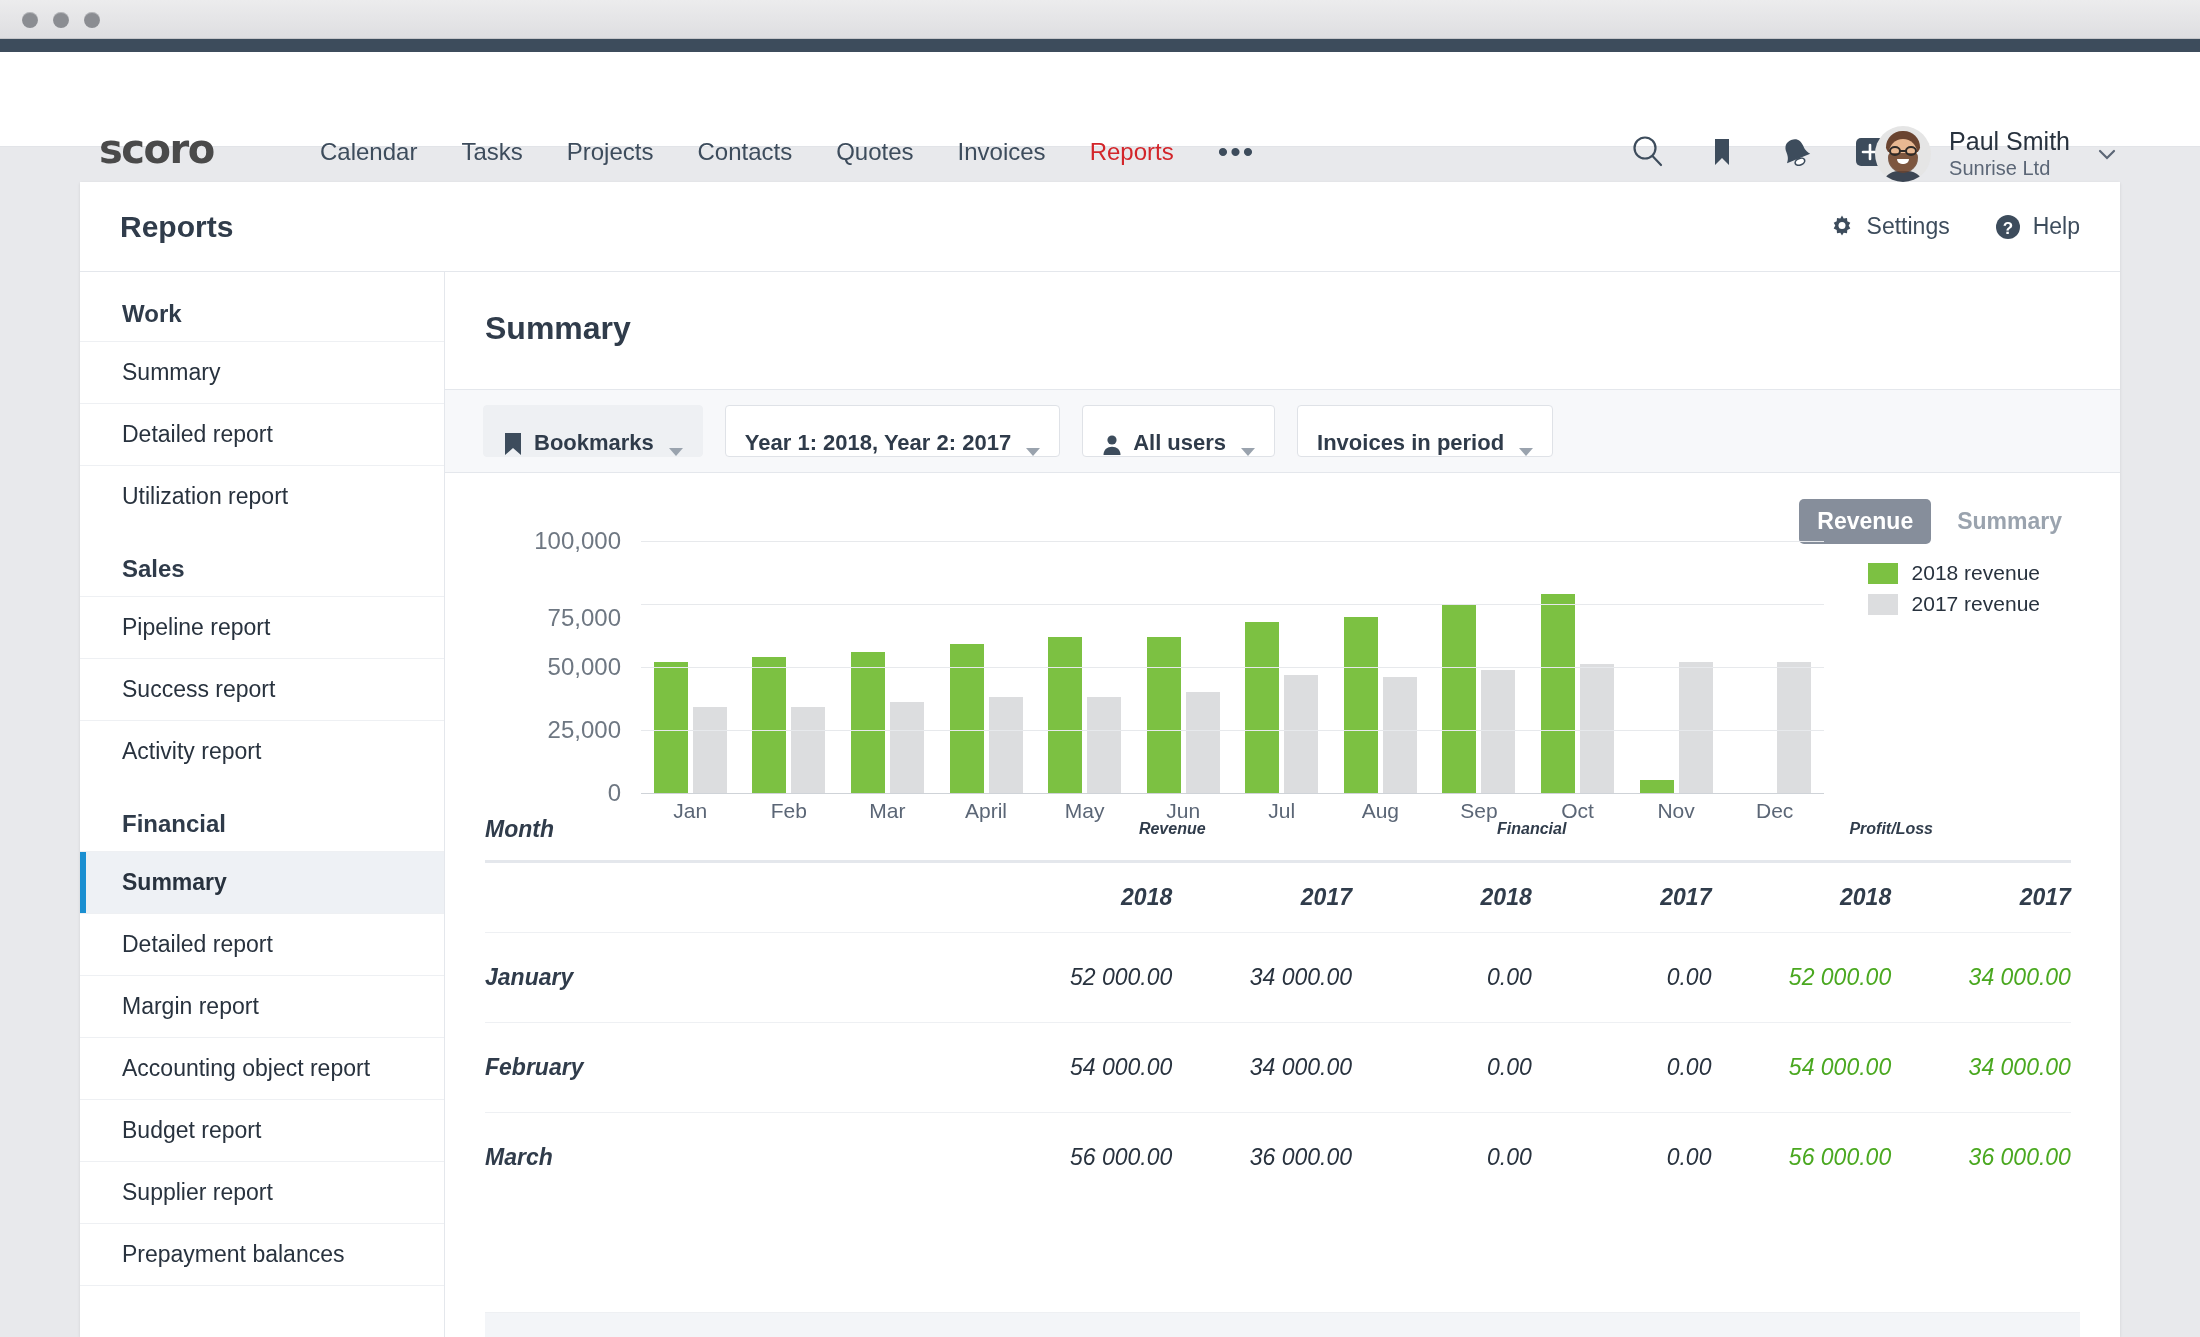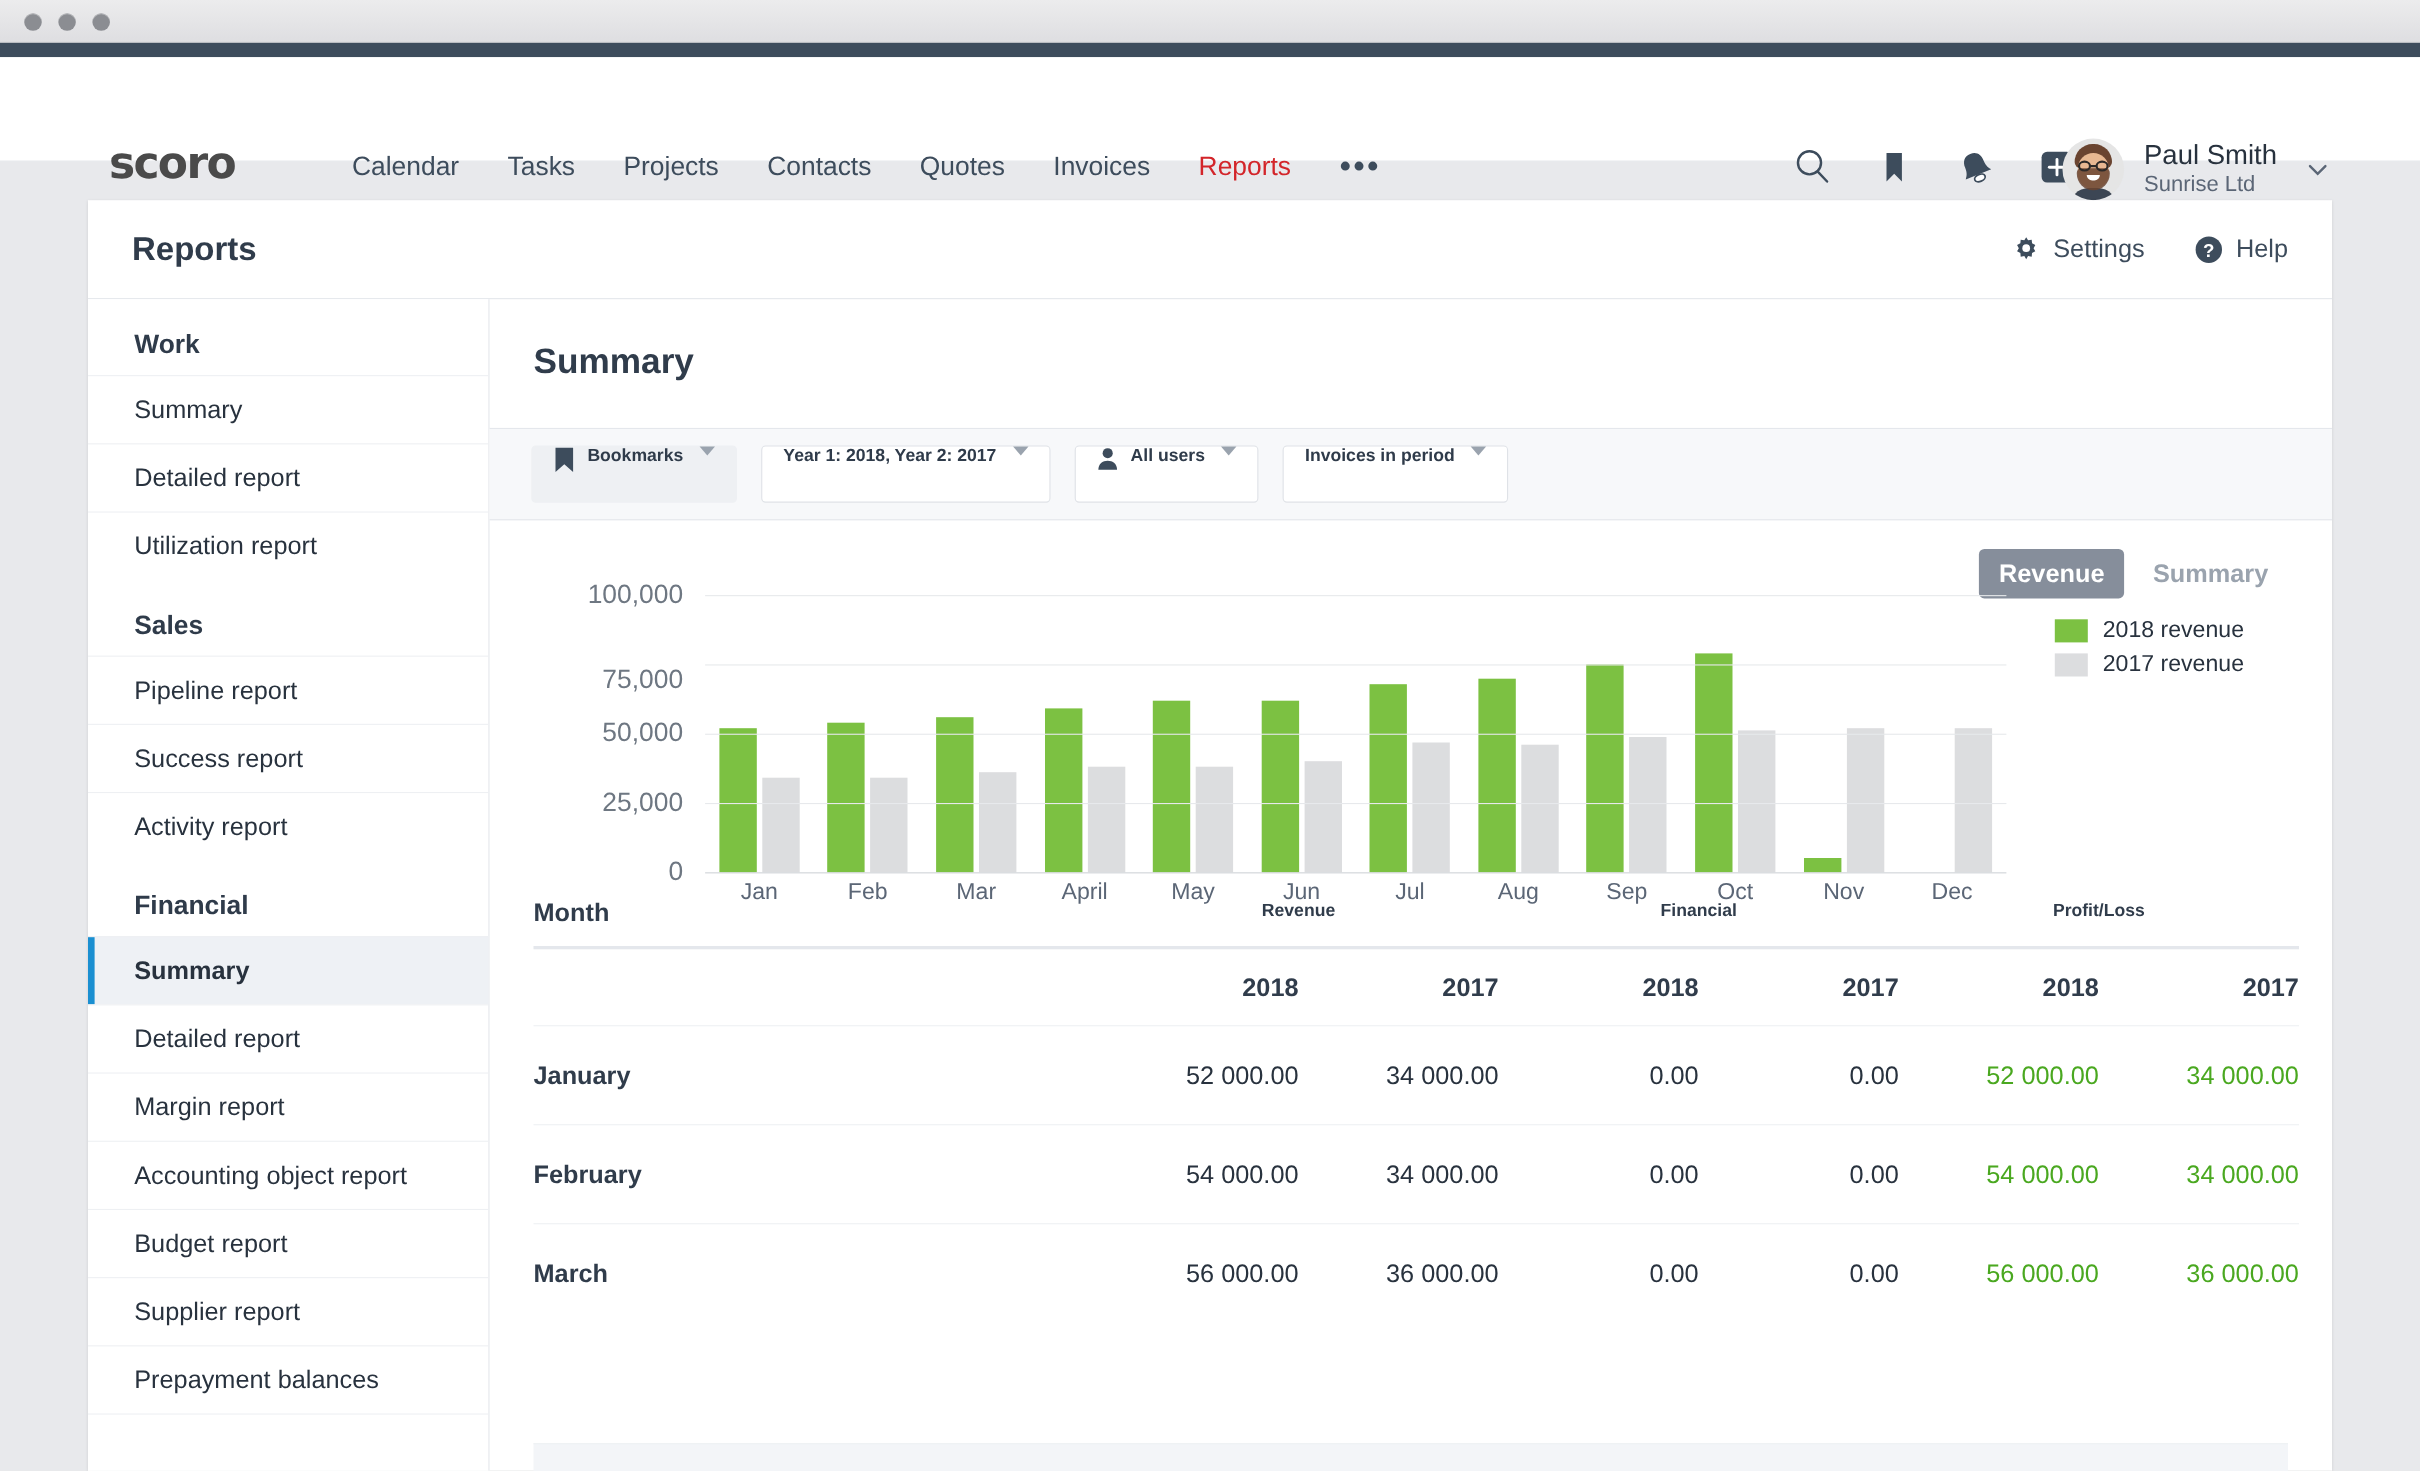--- a/index.html
+++ b/index.html
@@ -102,23 +102,23 @@
 
   
   #main { flex: 1; position: relative; min-width: 0; }
   #main-title { padding: 38px 0 0 40px; font-size: 32px; font-weight: 700; color: #303c4b; }
   #filter-bar {
     margin-top: 42px; height: 84px; background: #f7f8fa;
     border-top: 1px solid #e4e7ec; border-bottom: 1px solid #e4e7ec;
     display: flex; align-items: center; padding-left: 38px; gap: 22px;
   }
   .filter-btn {
-    height: 52px; display: flex; align-items: flex-start; gap: 11px;
+    height: 52px; display: flex; align-items: flex-end; gap: 11px;
     padding: 0 19px; background: #ffffff; border: 1px solid #dfe2e7; border-radius: 4px;
-    font-size: 16px; font-weight: 700; color: #2f3b4a; cursor: pointer; white-space: nowrap;
+    font-size: 22px; font-weight: 700; color: #2f3b4a; cursor: pointer; white-space: nowrap;
   }
   .filter-btn.shaded { background: #eef0f3; border-color: #eef0f3; }
   .caret { width: 0; height: 0; border-left: 7px solid transparent; border-right: 7px solid transparent;
            border-top: 8px solid #9aa3ae; margin-left: 4px; }
 
   
   #chart-area { position: relative; height: 400px; }
   #chart-tabs { position: absolute; right: 40px; top: 26px; display: flex; align-items: center; gap: 8px; }
   .chart-tab { padding: 9px 18px; border-radius: 5px; font-size: 23px; font-weight: 700; color: #9aa3ae; cursor: pointer; }
   .chart-tab.active { background: #868e9b; color: #ffffff; }
@@ -135,21 +135,21 @@
   .bar.prev { background: #dcdddf; }
   #xlabels { position: absolute; left: 196px; right: 296px; top: 258px; display: flex; }
   .xlabel { flex: 1; text-align: center; font-size: 21px; color: #5b6676; }
 
   #legend { position: absolute; right: 80px; top: 88px; }
   .legend-row { display: flex; align-items: center; gap: 14px; margin-bottom: 7px; }
   .legend-swatch { width: 30px; height: 21px; }
   .legend-label { font-size: 21px; color: #28323e; }
 
   
-  #table { position: absolute; left: 40px; right: 30px; top: 526px; }
+  #table { position: absolute; left: 40px; right: 49px; top: 526px; font-style: italic; }
   .trow { display: flex; align-items: center; }
   .c-month { width: 32%; font-size: 23px; }
   .c-num { width: 11.333%; text-align: right; font-size: 23px; }
   #thead-group { height: 62px; }
   #thead-group .c-month { font-weight: 700; color: #303c4b; }
   #thead-group .grp { font-weight: 700; color: #303c4b; width: 22.666%; text-align: center; }
   #thead-years { height: 72px; border-top: 3px solid #e4e7ec; }
   #thead-years .c-num { font-weight: 700; color: #303c4b; }
   .tbody-row { height: 90px; border-top: 1px solid #eef0f3; }
   .tbody-row .c-month { font-weight: 700; color: #303c4b; }

